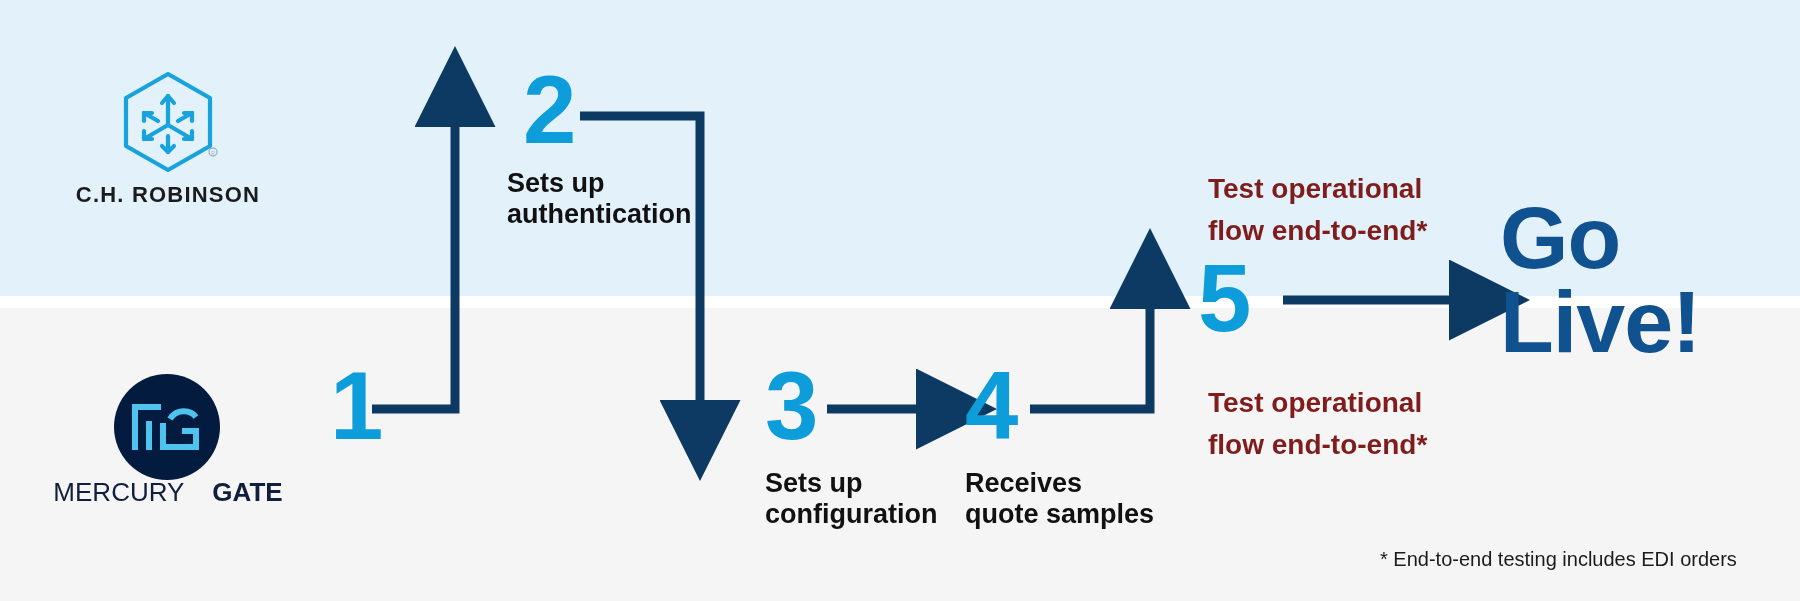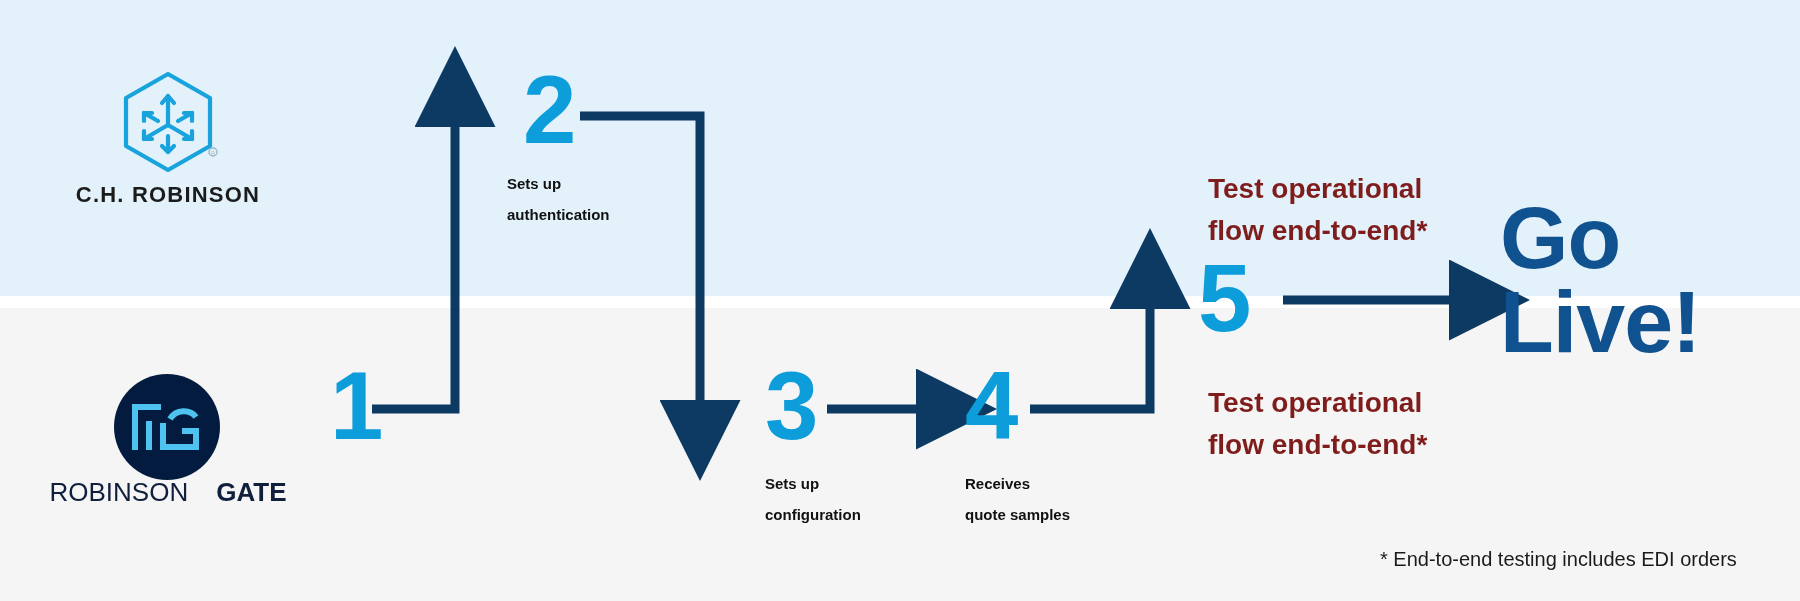--- a/index.html
+++ b/index.html
@@ -38,21 +38,21 @@
   }
   #mg-name .light{font-weight:400;}
   #mg-name .bold{font-weight:700;margin-left:28px;}
 
   
   .step-num{
     font-size:96px;line-height:96px;font-weight:700;color:#0d9ddb;
     letter-spacing:-2px;
   }
   .step-label{
-    font-size:15px;line-height:31px;font-weight:700;color:#111111;
+    font-size:27px;line-height:31px;font-weight:700;color:#111111;
     white-space:pre-line;
   }
   .note-label{
     font-size:28px;line-height:42px;font-weight:700;color:#7f1d1d;
     white-space:pre-line;
   }
   #golive{
     left:1500px;top:196px;width:260px;
     font-size:88px;line-height:84px;font-weight:700;color:#10518f;
     letter-spacing:-1px;
@@ -122,21 +122,21 @@
     <svg id="mg-mark" viewBox="0 0 74 52" xmlns="http://www.w3.org/2000/svg">
       <g fill="none" stroke="#4fc3f0" stroke-width="6">
         <path d="M5 49 L5 6 L31 6"></path>
         <path d="M19 49 L19 20"></path>
         <path d="M33 22 L33 46 L66 46 L66 30 L52 30"></path>
         <path d="M66 16 C60 8 46 8 40 18"></path>
       </g>
     </svg>
   </div>
   <div class="abs" id="mg-name">
-    <span class="light">ROBINSON</span><span class="bold">GATE</span>
+    <span class="light">MERCURY</span><span class="bold">GATE</span>
   </div>
 
   <div class="abs step-num" style="left:330px;top:358px;">1</div>
 
   <div class="abs step-num" style="left:523px;top:62px;">2</div>
   <div class="abs step-label" style="left:507px;top:168px;width:250px;">Sets up
 authentication</div>
 
   <div class="abs step-num" style="left:765px;top:358px;">3</div>
   <div class="abs step-label" style="left:765px;top:468px;width:250px;">Sets up

